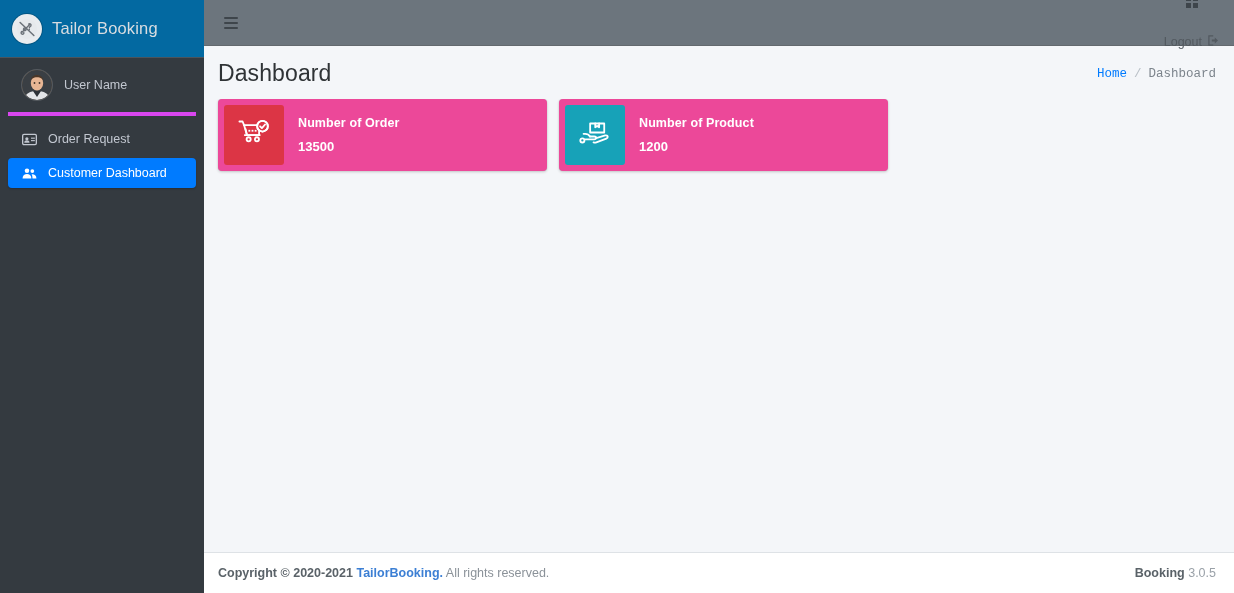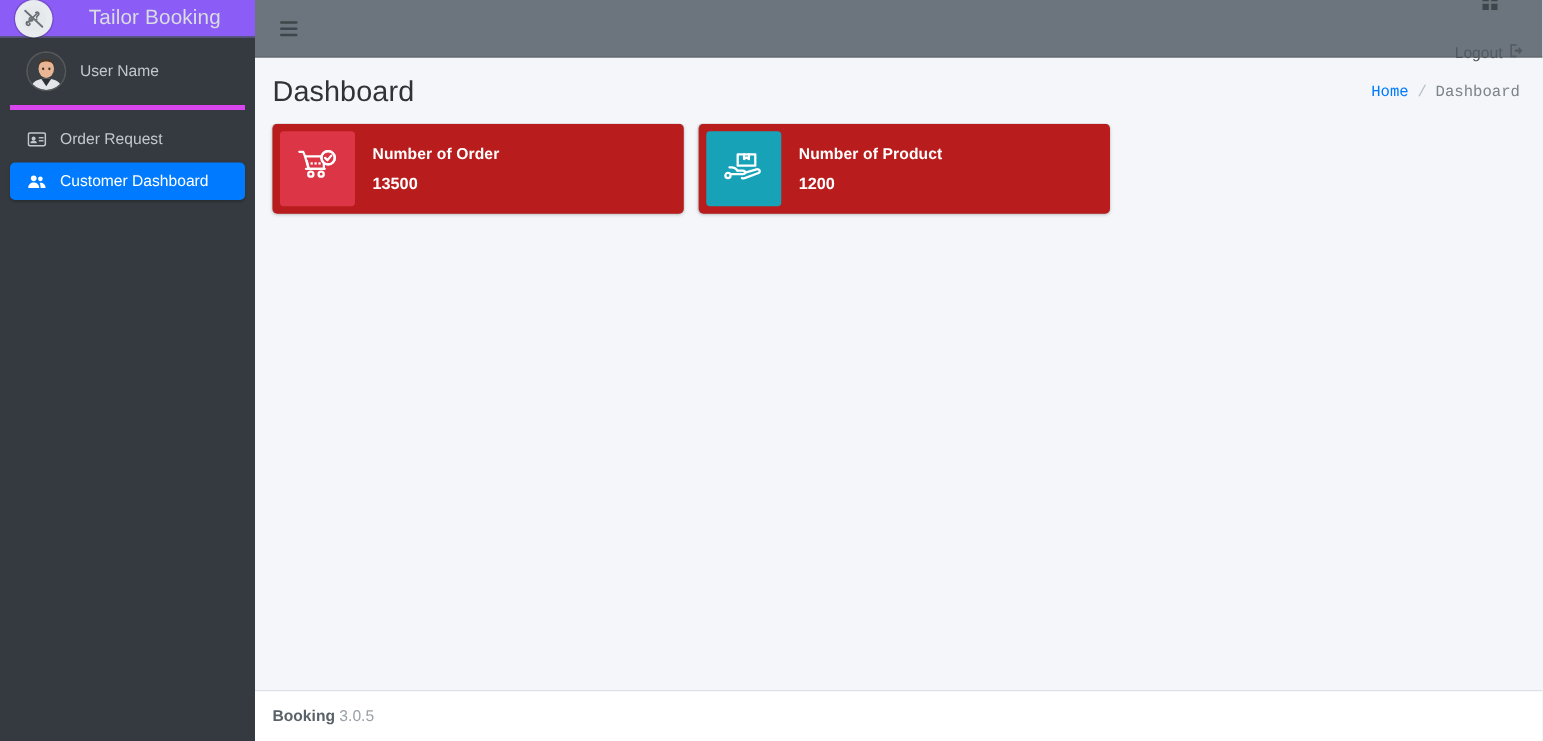--- a/index.html
+++ b/index.html
@@ -19,27 +19,26 @@
     width: 204px;
     min-width: 204px;
     height: 593px;
     background: #343a40;
     display: flex;
     flex-direction: column;
     position: relative;
     z-index: 5;
   }
   .brand {
-    height: 30px;
+    height: 58px;
     display: flex;
     align-items: center;
     padding: 0 12px;
     border-bottom: 1px solid #4b545c;
-    background: #8b5cf6;
-    gap: 19px;
+    background: #0369a1;
   }
   .brand-logo {
     width: 30px; height: 30px;
     border-radius: 50%;
     background: #e9ecef;
     display: flex; align-items: center; justify-content: center;
     margin-right: 10px;
     flex: 0 0 auto;
     box-shadow: 0 0 0 1px rgba(0,0,0,.18);
   }
@@ -155,21 +154,21 @@
   
   .content {
     flex: 1;
     padding: 0 14px;
     overflow: hidden;
   }
   .cards-row { display: flex; gap: 12px; }
   .small-box {
     width: 329px;
     height: 72px;
-    background: #b91c1c;
+    background: #ec4899;
     border-radius: 4px;
     display: flex;
     align-items: stretch;
     box-shadow: 0 0 1px rgba(0,0,0,.19), 0 1px 3px rgba(0,0,0,.19);
     overflow: hidden;
     padding: 6px;
     cursor: pointer;
   }
   .box-icon {
     width: 60px;
@@ -365,20 +364,25 @@
           <div class="box-body">
             <div class="box-label">Number of Product</div>
             <div class="box-value">1200</div>
           </div>
         </div>
 
       </div>
     </main>
 
     <footer class="footer">
+      <div class="footer-left">
+        <strong>Copyright © 2020-2021</strong>
+        <a>TailorBooking.</a>
+        <span>All rights reserved.</span>
+      </div>
       <div class="footer-right">
         <strong>Booking</strong>
         <span>3.0.5</span>
       </div>
     </footer>
 
   </div>
 </div>
 
 </body></html>

